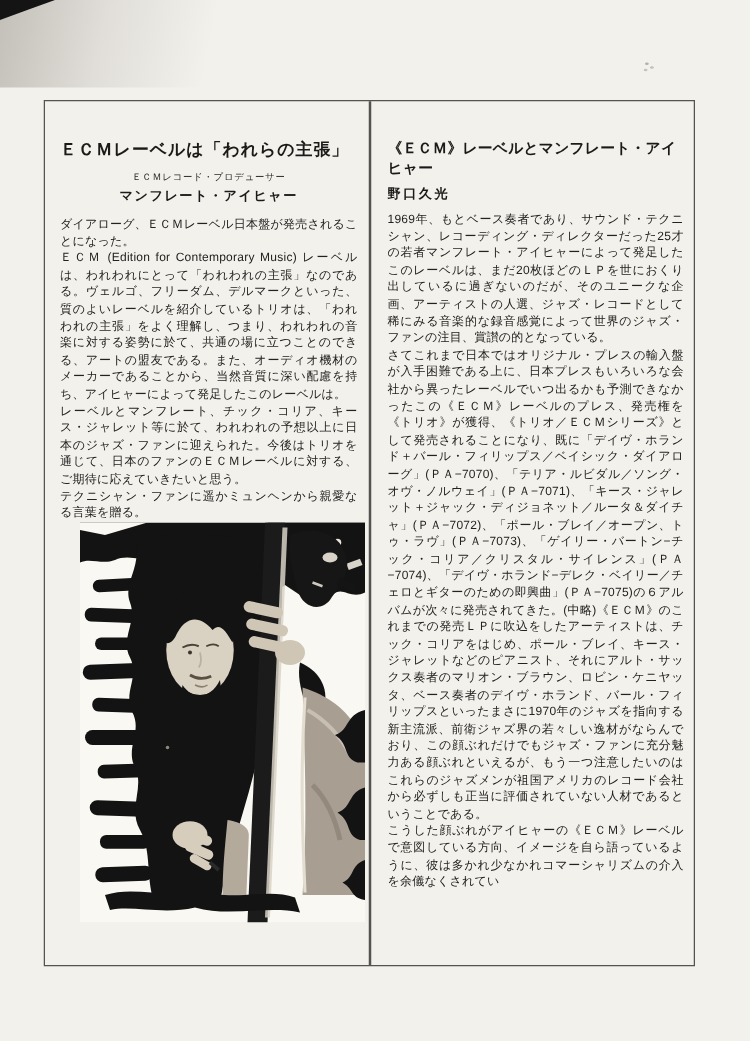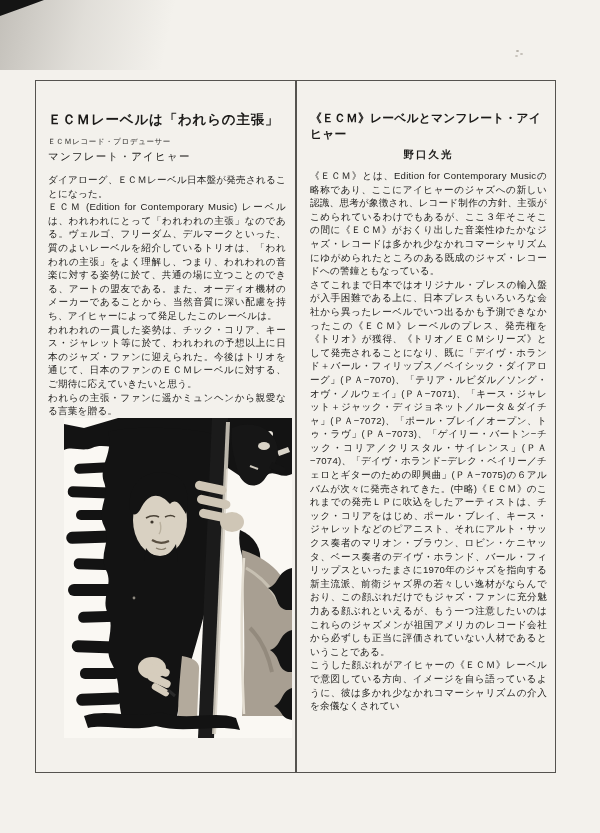--- a/index.html
+++ b/index.html
@@ -31,27 +31,27 @@
   }
   .divider{
     position:absolute;left:259px;top:0;bottom:0;width:1.5px;background:#55534f;
   }
   .col{position:absolute;top:111px;}
   .col-left{left:48px;width:238px;}
   .col-right{left:310px;width:237px;}
   .title-left{
     margin:0;font-size:13.5px;font-weight:700;letter-spacing:.8px;color:#1b1a18;
   }
-  .credit{text-align:left;margin-top:8px;}
+  .credit{text-align:center;margin-top:8px;}
   .credit-role{font-size:7.5px;letter-spacing:.6px;color:#2a2926;}
-  .credit-name{font-size:10.5px;font-weight:400;letter-spacing:1.2px;margin-top:3px;color:#1b1a18;}
+  .credit-name{font-size:10.5px;font-weight:700;letter-spacing:1.2px;margin-top:3px;color:#1b1a18;}
   .title-right{
     margin:0;font-size:11.8px;font-weight:700;letter-spacing:.2px;color:#1b1a18;
   }
-  .author{text-align:center;font-size:10.5px;font-weight:700;letter-spacing:2px;margin-top:5px;color:#1b1a18;}
+  .author{text-align:left;font-size:10.5px;font-weight:700;letter-spacing:2px;margin-top:5px;color:#1b1a18;}
   .bodytext{margin-top:9px;}
   .col-right .bodytext{margin-top:7px;}
   .bodytext p{
     margin:0;font-size:9.6px;line-height:13.6px;letter-spacing:.2px;
     text-align:justify;color:#232220;
   }
   .photo{
     position:absolute;left:64px;top:418px;width:228px;height:320px;
   }
   .photo svg{display:block;width:100%;height:100%;}
@@ -71,22 +71,22 @@
 
   <div class="col col-left">
     <h1 class="title-left">ＥＣＭレーベルは「われらの主張」</h1>
     <div class="credit">
       <div class="credit-role">ＥＣＭレコード・プロデューサー</div>
       <div class="credit-name">マンフレート・アイヒャー</div>
     </div>
     <div class="bodytext">
       <p>ダイアローグ、ＥＣＭレーベル日本盤が発売されることになった。</p>
       <p>ＥＣＭ (Edition for Contemporary Music) レーベルは、われわれにとって「われわれの主張」なのである。ヴェルゴ、フリーダム、デルマークといった、質のよいレーベルを紹介しているトリオは、「われわれの主張」をよく理解し、つまり、われわれの音楽に対する姿勢に於て、共通の場に立つことのできる、アートの盟友である。また、オーディオ機材のメーカーであることから、当然音質に深い配慮を持ち、アイヒャーによって発足したこのレーベルは。</p>
-      <p>われわれの一貫した姿勢は、チック・コリア、キース・ジャレット等に於て、われわれの予想以上に日本のジャズ・ファンに迎えられた。今後はトリオを通じて、日本のファンのＥＣＭレーベルに対する、ご期待に応えていきたいと思う。</p>
-      <p>われらの主張・ファンに遥かミュンヘンから親愛なる言葉を贈る。</p>
+      <p>レーベルとマンフレート、チック・コリア、キース・ジャレット等に於て、われわれの予想以上に日本のジャズ・ファンに迎えられた。今後はトリオを通じて、日本のファンのＥＣＭレーベルに対する、ご期待に応えていきたいと思う。</p>
+      <p>テクニシャン・ファンに遥かミュンヘンから親愛なる言葉を贈る。</p>
     </div>
   </div>
 
   <div class="photo">
     <svg viewBox="0 0 228 320" preserveAspectRatio="none">
       <rect x="0" y="0" width="228" height="320" fill="#faf8f3"></rect>
 
       <path d="M0,0 H228 V20 C214,26 206,16 196,24 C186,30 176,20 164,26 L150,22 C138,28 124,20 112,26 C98,32 84,22 70,28 C56,34 40,24 28,30 C18,34 8,28 0,32 Z" fill="#131313"></path>
       <path d="M0,0 L54,0 L20,10 L0,6 Z" fill="#faf8f3"></path>
       <path d="M150,0 H228 V56 C216,62 210,50 202,58 C192,64 184,52 176,58 L164,50 L156,56 L150,40 Z" fill="#131313"></path>
@@ -158,19 +158,19 @@
       <path d="M104,272 l7,6" stroke="#2a2a2a" stroke-width="3"></path>
 
       <path d="M20,298 C44,290 70,302 96,294 C122,304 150,292 172,300 L176,312 C150,306 120,316 92,308 C66,314 42,306 24,310 Z" fill="#131313"></path>
     </svg>
   </div>
 
   <div class="col col-right">
     <h1 class="title-right">《ＥＣＭ》レーベルとマンフレート・アイヒャー</h1>
     <div class="author">野口久光</div>
     <div class="bodytext">
-      <p>《ＥＣＭ》とは、Edition for Contemporary Musicの略称であり、ここにアイヒャーのジャズへの新しい認識、思考が象徴され、レコード制作の方針、主張がこめられているわけでもあるが、ここ３年そこそこの間に《ＥＣＭ》がおくり出した音楽性ゆたかなジャズ・レコードは多かれ少なかれコマーシャリズムにゆがめられたところのある既成のジャズ・レコードへの警鐘ともなっている。</p>
+      <p>1969年、もとベース奏者であり、サウンド・テクニシャン、レコーディング・ディレクターだった25才の若者マンフレート・アイヒャーによって発足したこのレーベルは、まだ20枚ほどのＬＰを世におくり出しているに過ぎないのだが、そのユニークな企画、アーティストの人選、ジャズ・レコードとして稀にみる音楽的な録音感覚によって世界のジャズ・ファンの注目、賞讃の的となっている。</p>
       <p>さてこれまで日本ではオリジナル・プレスの輸入盤が入手困難である上に、日本プレスもいろいろな会社から異ったレーベルでいつ出るかも予測できなかったこの《ＥＣＭ》レーベルのプレス、発売権を《トリオ》が獲得、《トリオ／ＥＣＭシリーズ》として発売されることになり、既に「デイヴ・ホランド＋バール・フィリップス／ベイシック・ダイアローグ」(ＰＡ−7070)、「テリア・ルビダル／ソング・オヴ・ノルウェイ」(ＰＡ−7071)、「キース・ジャレット＋ジャック・ディジョネット／ルータ＆ダイチャ」(ＰＡ−7072)、「ポール・ブレイ／オープン、トゥ・ラヴ」(ＰＡ−7073)、「ゲイリー・バートン−チック・コリア／クリスタル・サイレンス」(ＰＡ−7074)、「デイヴ・ホランド−デレク・ベイリー／チェロとギターのための即興曲」(ＰＡ−7075)の６アルバムが次々に発売されてきた。(中略)《ＥＣＭ》のこれまでの発売ＬＰに吹込をしたアーティストは、チック・コリアをはじめ、ポール・ブレイ、キース・ジャレットなどのピアニスト、それにアルト・サックス奏者のマリオン・ブラウン、ロビン・ケニヤッタ、ベース奏者のデイヴ・ホランド、バール・フィリップスといったまさに1970年のジャズを指向する新主流派、前衛ジャズ界の若々しい逸材がならんでおり、この顔ぶれだけでもジャズ・ファンに充分魅力ある顔ぶれといえるが、もう一つ注意したいのはこれらのジャズメンが祖国アメリカのレコード会社から必ずしも正当に評価されていない人材であるということである。</p>
       <p>こうした顔ぶれがアイヒャーの《ＥＣＭ》レーベルで意図している方向、イメージを自ら語っているように、彼は多かれ少なかれコマーシャリズムの介入を余儀なくされてい</p>
     </div>
   </div>
 
 </div>
 
 </body></html>

